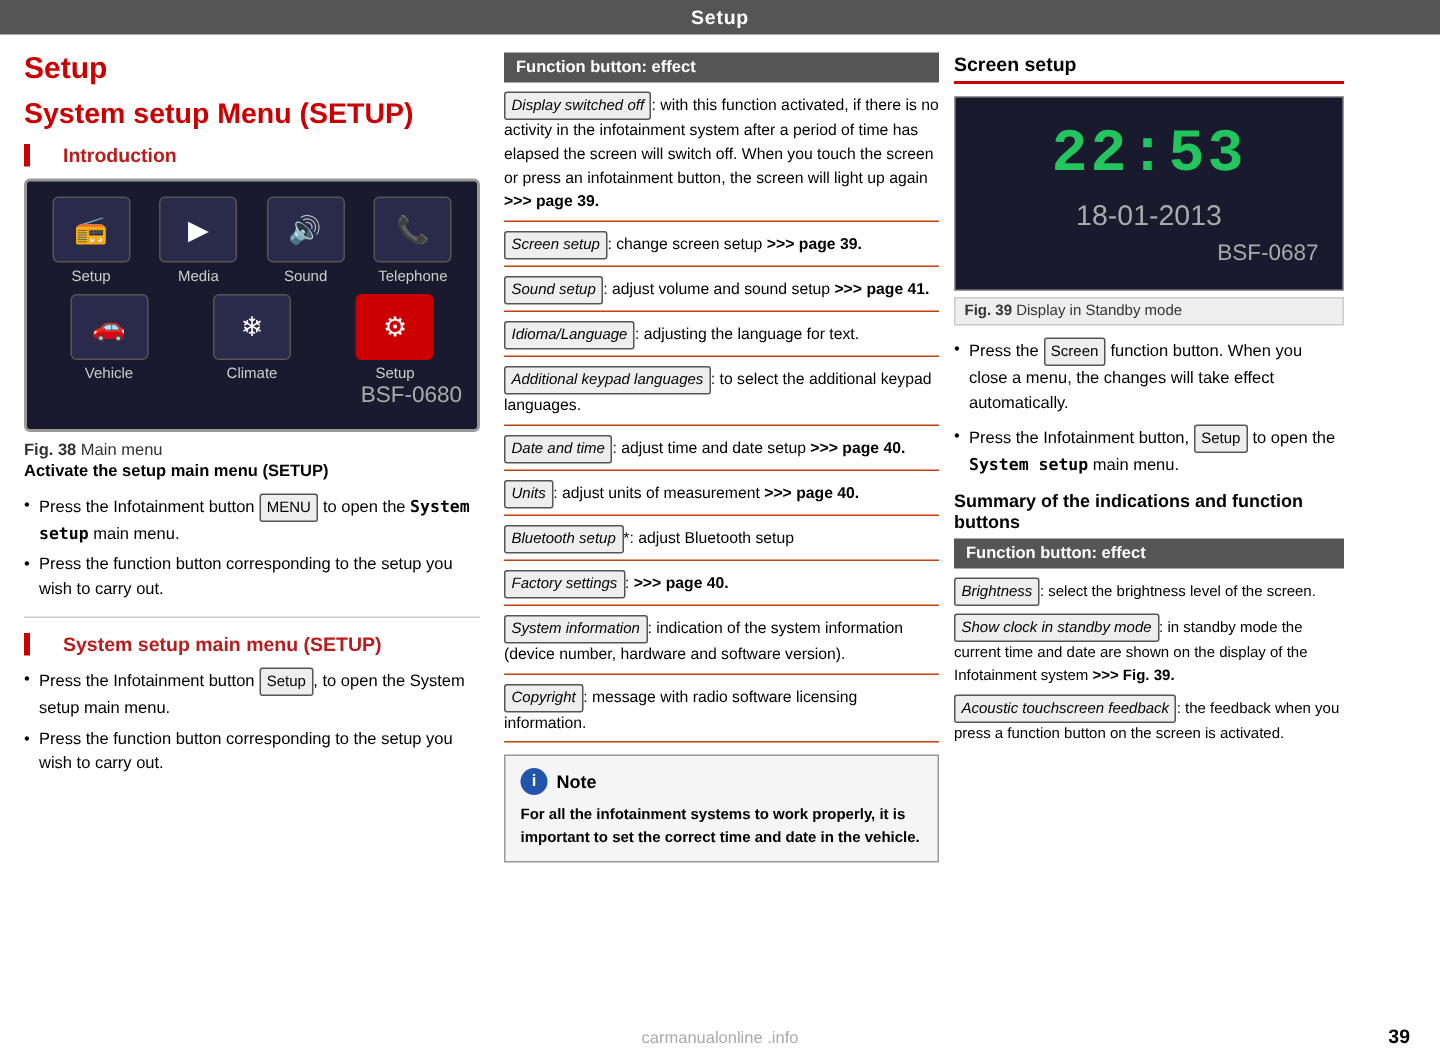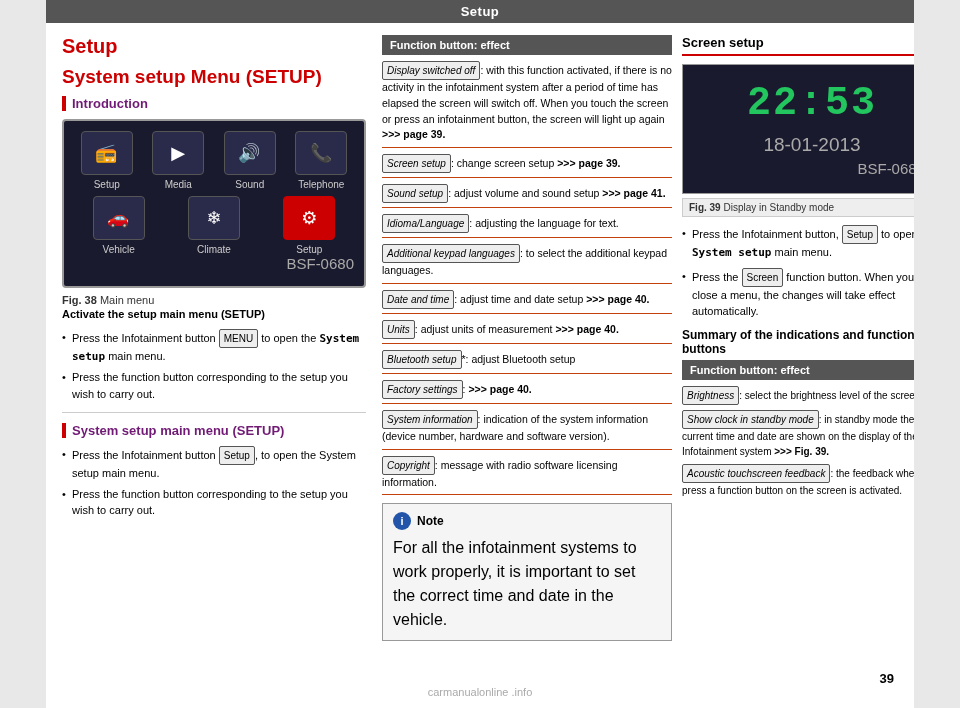--- a/index.html
+++ b/index.html
@@ -5,21 +5,21 @@
     * { box-sizing: border-box; margin: 0; padding: 0; }
     body {
       font-family: Arial, sans-serif;
       background: #e8e8e8;
       display: flex;
       justify-content: center;
       align-items: center;
       min-height: 100vh;
     }
     .page {
-      width: 868px;
+      width: 960px;
       min-height: 708px;
       background: #fff;
       position: relative;
       overflow: hidden;
     }
     
     .top-bar {
       background: #555;
       color: #fff;
       text-align: center;
@@ -47,25 +47,25 @@
       margin-bottom: 8px;
     }
     .subsection-title {
       font-size: 19px;
       font-weight: bold;
       color: #cc0000;
       margin-bottom: 8px;
     }
     .intro-bar {
       border-left: 4px solid #cc0000;
-      padding-left: 6px;
+      padding-left: 22px;
       font-size: 13px;
       font-weight: bold;
       margin-bottom: 8px;
-      color: #701a75;
+      color: #b91c1c;
     }
     
     .menu-img {
       background: #1a1a2e;
       border: 2px solid #999;
       border-radius: 4px;
       padding: 10px;
       margin-bottom: 6px;
     }
     .menu-grid {
@@ -210,22 +210,22 @@
       background: #2255aa;
       color: #fff;
       border-radius: 50%;
       display: flex;
       align-items: center;
       justify-content: center;
       font-size: 11px;
       font-weight: bold;
     }
     .note-text {
-      font-size: 16px;
-      font-weight: normal;
+      font-size: 10px;
+      font-weight: bold;
       line-height: 1.5;
     }
     
     .right-col {
       width: 260px;
       flex-shrink: 0;
     }
     .screen-header {
       font-size: 13px;
       font-weight: bold;
@@ -288,21 +288,21 @@
       margin-bottom: 6px;
     }
     .right-func-item {
       font-size: 10px;
       color: #000;
       line-height: 1.5;
       margin-bottom: 5px;
     }
     .page-number {
       position: absolute;
-      bottom: 22px;
+      bottom: 10px;
       right: 20px;
       font-size: 13px;
       font-weight: bold;
       color: #000;
     }
     .watermark {
       position: absolute;
       bottom: 10px;
       left: 50%;
       transform: translateX(-50%);
@@ -464,24 +464,24 @@
         <div class="clock-time">22:53</div>
         <div class="clock-date">18-01-2013</div>
         <div class="clock-fig-ref bsf-label">BSF-0687</div>
       </div>
       <div class="fig-caption-right">
         <strong>Fig. 39</strong>
         <span>Display in Standby mode</span>
       </div>
 
       <div class="bullet-text right-body">
+        Press the <span class="inline-btn">Screen</span> function button. When you close a menu, the changes will take effect automatically.
+      </div>
+      <div class="bullet-text right-body">
         Press the Infotainment button, <span class="inline-btn">Setup</span> to open the <span style="font-family:monospace;font-weight:bold;">System setup</span> main menu.
-      </div>
-      <div class="bullet-text right-body">
-        Press the <span class="inline-btn">Screen</span> function button. When you close a menu, the changes will take effect automatically.
       </div>
 
       <div class="summary-header">Summary of the indications and function buttons</div>
 
       <div class="right-func-header">Function button: effect</div>
 
       <div class="right-func-item">
         <span class="tag">Brightness</span>: select the brightness level of the screen.
       </div>
       <div class="right-func-item">

